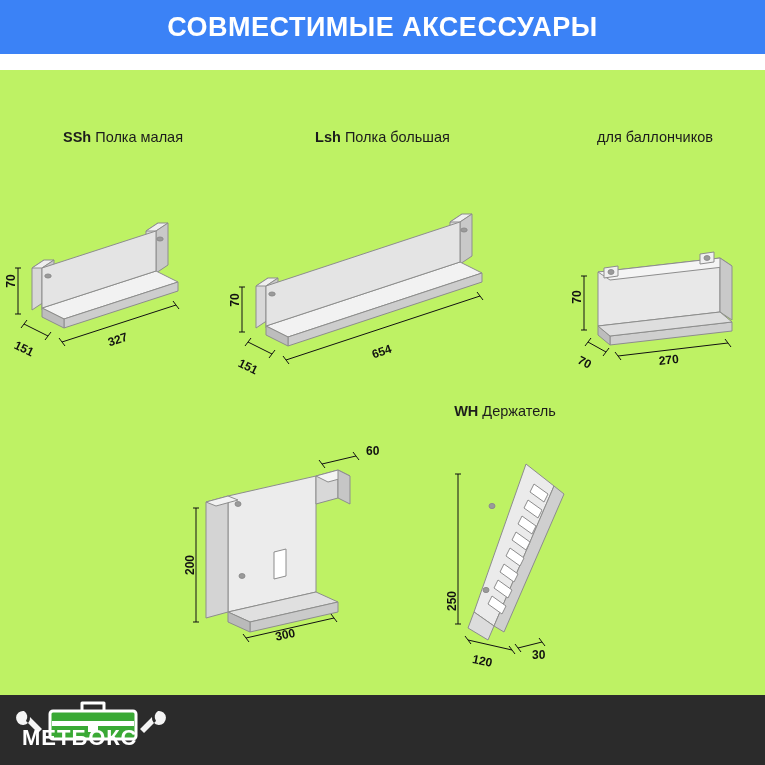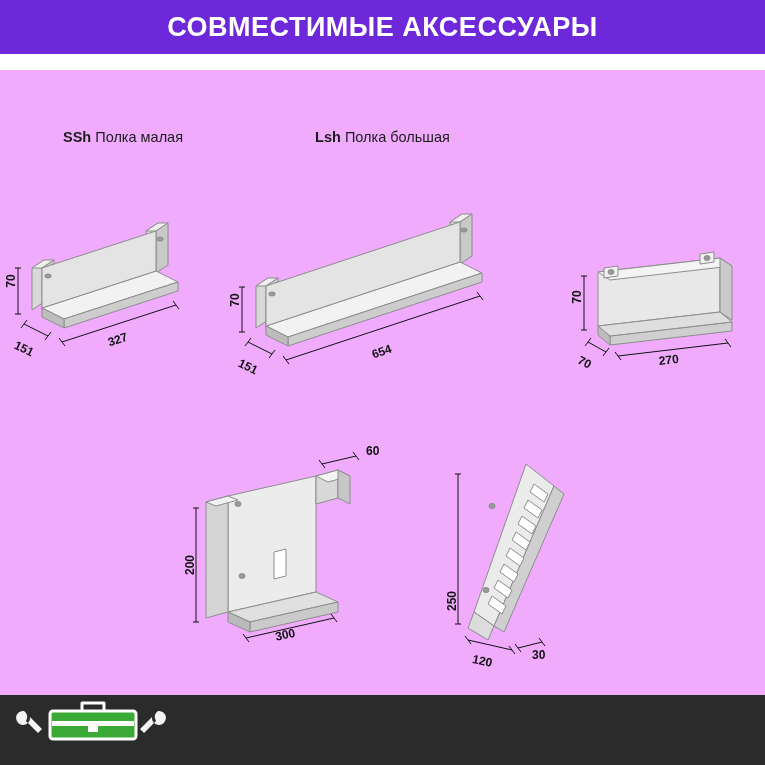--- a/index.html
+++ b/index.html
@@ -14,41 +14,41 @@
     overflow: hidden;
     position: relative;
   }
 
   
   .header {
     position: absolute;
     left: 0; top: 0;
     width: 765px;
     height: 54px;
-    background: #6d28d9;
+    background: #3b82f6;
     display: flex;
     align-items: center;
     justify-content: center;
   }
   .header-title {
     color: #ffffff;
     font-size: 27px;
     font-weight: bold;
     letter-spacing: 0.5px;
     text-transform: uppercase;
     text-align: center;
   }
 
   
   .canvas {
     position: absolute;
     left: 0; top: 70px;
     width: 765px;
     height: 625px;
-    background: #f0abfc;
+    background: #bef264;
   }
 
   .item {
     position: absolute;
   }
   .item-caption {
     font-size: 14.5px;
     color: #1c1c1c;
     line-height: 1.35;
     text-align: center;
@@ -197,20 +197,21 @@
         </g>
       </svg>
       <div class="dim" style="left:-4px; top:103px; transform:rotate(-90deg); transform-origin:center;">70</div>
       <div class="dim" style="left:10px; top:166px; transform:rotate(26deg); transform-origin:left top;">151</div>
       <div class="dim" style="left:138px; top:158px; transform:rotate(-18deg); transform-origin:left top;">654</div>
     </div>
   </div>
 
   <div class="item" style="left:560px; top:58px; width:190px;">
     <div class="item-caption">
+      <div>для баллончиков</div>
     </div>
   </div>
 
   <div class="item" style="left:570px; top:120px;">
     <div class="figure">
       <svg width="200" height="190" viewBox="0 0 200 190">
         <g stroke="#8d8d8d" stroke-width="1" stroke-linejoin="round">
 
           <path d="M28,82 L150,68 L150,122 L28,136 Z" fill="#e8e8e8"></path>
 
@@ -279,20 +280,24 @@
         </g>
       </svg>
       <div class="dim" style="left:196px; top:2px;">60</div>
       <div class="dim" style="left:10px; top:116px; transform:rotate(-90deg); transform-origin:center;">200</div>
       <div class="dim" style="left:104px; top:188px; transform:rotate(-12deg); transform-origin:left top;">300</div>
     </div>
   </div>
 
   <div class="item" style="left:410px; top:332px; width:190px;">
     <div class="item-caption">
+      <div>
+        <b>WH</b>
+        <span>Держатель</span>
+      </div>
     </div>
   </div>
 
   <div class="item" style="left:430px; top:372px;">
     <div class="figure">
       <svg width="180" height="210" viewBox="0 0 180 210">
         <g stroke="#8d8d8d" stroke-width="1" stroke-linejoin="round">
 
           <path d="M96,22 L124,44 L64,184 L44,170 Z" fill="#ebebeb"></path>
 
@@ -344,14 +349,15 @@
 
       <g fill="#ffffff">
         <path d="M150,12 a7,7 0 1,1 -6,6 L132,30 L136,34 L148,22 a7,7 0 0,1 2,-10 Z" opacity="0.95"></path>
       </g>
 
       <rect x="42" y="12" width="86" height="28" rx="3" fill="#3aa935" stroke="#ffffff" stroke-width="3"></rect>
       <rect x="44" y="22" width="82" height="5" fill="#ffffff"></rect>
       <path d="M74,12 L74,4 L96,4 L96,12" fill="none" stroke="#ffffff" stroke-width="3" stroke-linejoin="round"></path>
       <rect x="80" y="24" width="10" height="9" fill="#ffffff"></rect>
     </svg>
+    <div class="logo-text">МЕТБОКС</div>
   </div>
 </div>
 
 </body></html>

